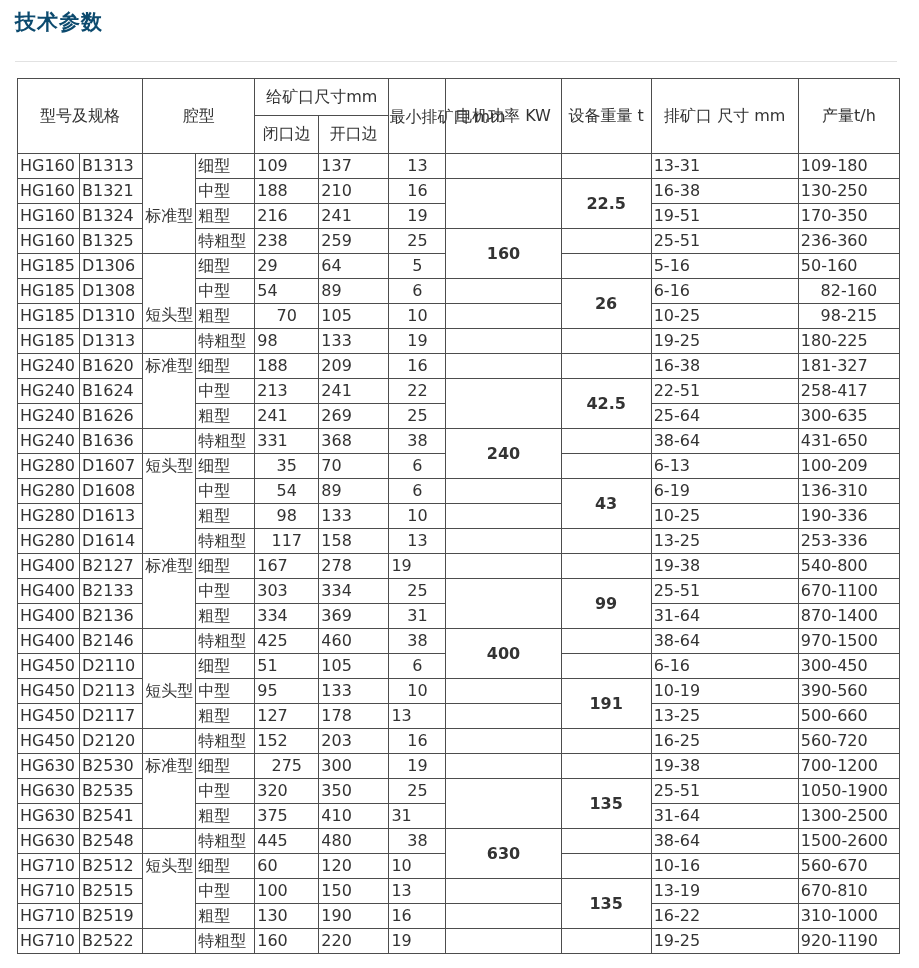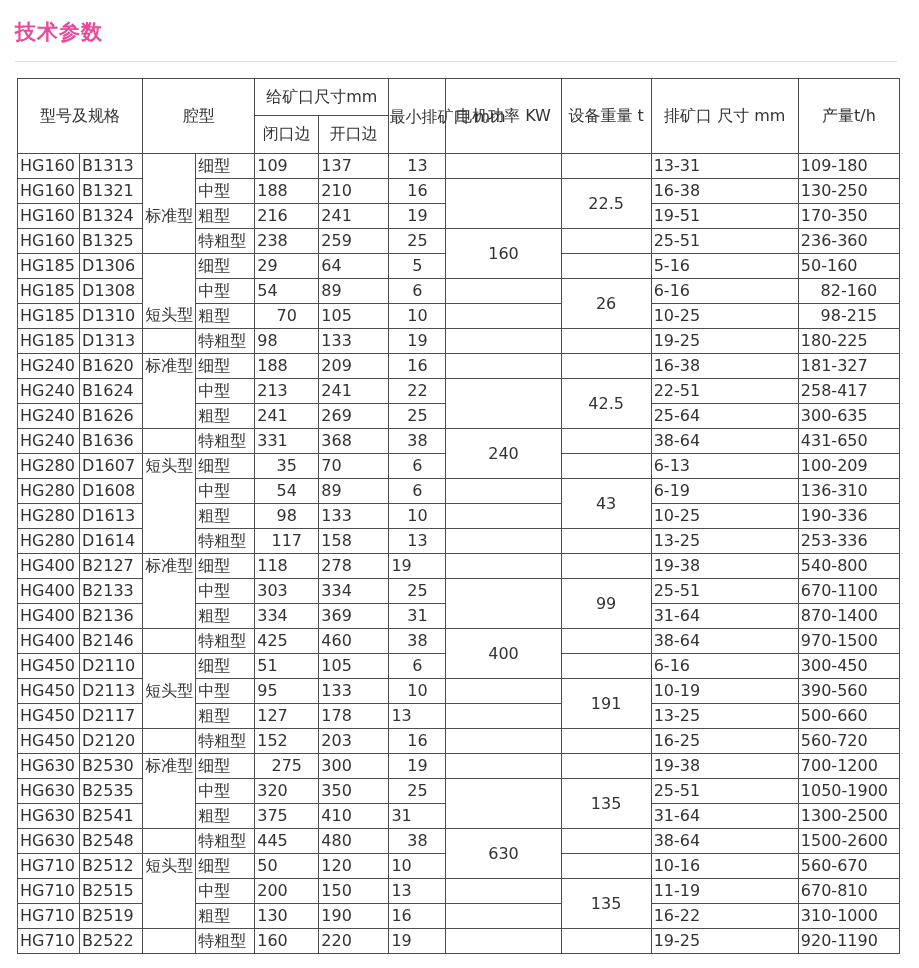--- a/index.html
+++ b/index.html
@@ -2,22 +2,22 @@
 <html><head>
 <meta charset="utf-8">
 <style>
   html, body { margin: 0; padding: 0; background: #fff; }
   body {
     width: 919px; height: 968px;
     font-family: "DejaVu Sans", "Liberation Sans", sans-serif;
     position: relative;
   }
   .title {
-    position: absolute; left: 15px; top: 18px;
-    font-size: 21px; font-weight: bold; color: #ec4899;
+    position: absolute; left: 15px; top: 8px;
+    font-size: 21px; font-weight: bold; color: #0c4a6e;
     letter-spacing: 1px;
   }
   .divider {
     position: absolute; left: 15px; top: 61px;
     width: 882px; height: 1px; background: #e2e2e2;
   }
   table.specs {
     position: absolute; left: 17px; top: 78px;
     border-collapse: collapse; table-layout: fixed;
     width: 883px;
@@ -36,21 +36,21 @@
   thead th { }
   th.min-head { line-height: 23px; }
   tbody tr { height: 25px; margin-left: 44px; }
   tbody td { line-height: 24px; }
   .al { text-align: left; padding-left: 2px; }
   .ac { text-align: center; }
   .cav.pos-midlow { vertical-align: middle; padding-top: 24px; }
   .cav.pos-bottom { vertical-align: bottom; padding-bottom: 1px; }
   .cav.pos-top    { vertical-align: top; }
   .cav.pos-mid    { vertical-align: middle; }
-  .vm { vertical-align: middle; }
+  .vm { vertical-align: middle; font-weight: bold; }
 </style>
 </head>
 <body>
 
 <div class="title">技术参数</div>
 <div class="divider"></div>
 
 <table class="specs">
   <colgroup>
     <col style="width:62px">
@@ -270,21 +270,21 @@
         <td class="ac vm"></td>
         <td class="ac vm"></td>
         <td class="al">13-25</td>
         <td class="al">253-336</td>
       </tr>
       <tr>
         <td class="al">HG400</td>
         <td class="al">B2127</td>
         <td rowspan="3" class="al cav pos-top">标准型</td>
         <td class="al">细型</td>
-        <td class="al">118</td>
+        <td class="al">167</td>
         <td class="al">278</td>
         <td class="al">19</td>
         <td class="ac vm"></td>
         <td class="ac vm"></td>
         <td class="al">19-38</td>
         <td class="al">540-800</td>
       </tr>
       <tr>
         <td class="al">HG400</td>
         <td class="al">B2133</td>
@@ -414,37 +414,37 @@
         <td rowspan="2" class="ac vm">630</td>
         <td class="ac vm"></td>
         <td class="al">38-64</td>
         <td class="al">1500-2600</td>
       </tr>
       <tr>
         <td class="al">HG710</td>
         <td class="al">B2512</td>
         <td rowspan="3" class="al cav pos-top">短头型</td>
         <td class="al">细型</td>
-        <td class="al">50</td>
+        <td class="al">60</td>
         <td class="al">120</td>
         <td class="al">10</td>
         <td class="ac vm"></td>
         <td class="al">10-16</td>
         <td class="al">560-670</td>
       </tr>
       <tr>
         <td class="al">HG710</td>
         <td class="al">B2515</td>
         <td class="al">中型</td>
-        <td class="al">200</td>
+        <td class="al">100</td>
         <td class="al">150</td>
         <td class="al">13</td>
         <td class="ac vm"></td>
         <td rowspan="2" class="ac vm">135</td>
-        <td class="al">11-19</td>
+        <td class="al">13-19</td>
         <td class="al">670-810</td>
       </tr>
       <tr>
         <td class="al">HG710</td>
         <td class="al">B2519</td>
         <td class="al">粗型</td>
         <td class="al">130</td>
         <td class="al">190</td>
         <td class="al">16</td>
         <td class="ac vm"></td>

